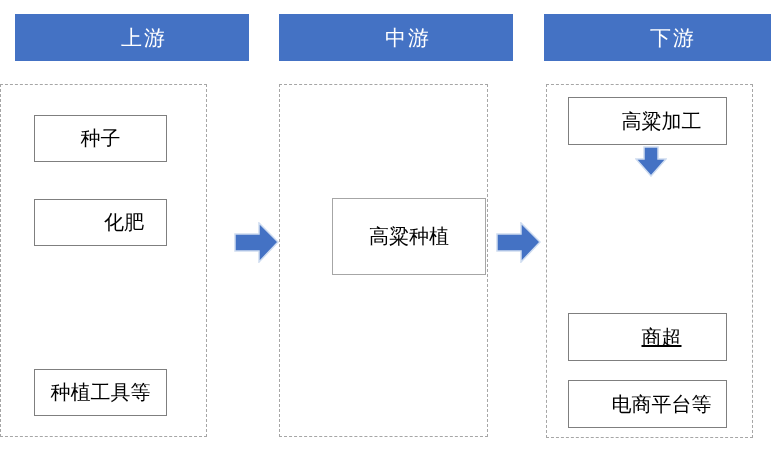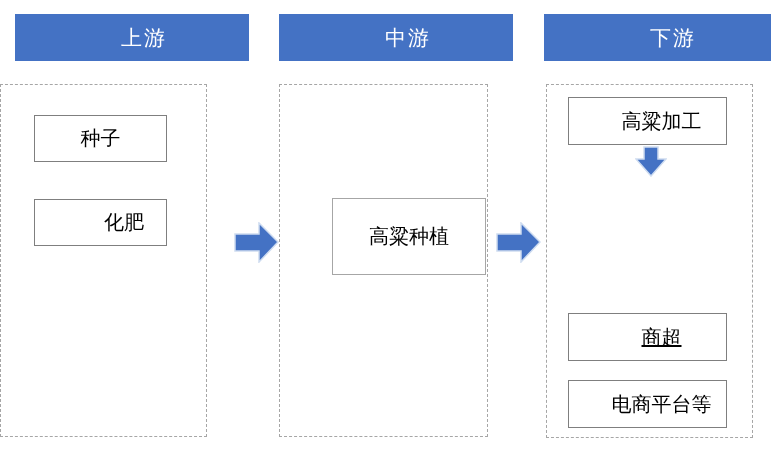--- a/index.html
+++ b/index.html
@@ -86,20 +86,21 @@
 
 <div class="stage">
 
   <div class="col-header" id="header-upstream">上游</div>
   <div class="col-header" id="header-midstream">中游</div>
   <div class="col-header" id="header-downstream">下游</div>
 
   <div class="panel" id="panel-upstream">
     <div class="node up-node" id="up-node-0">种子</div>
     <div class="node up-node" id="up-node-1">化肥</div>
+    <div class="node up-node" id="up-node-3">种植工具等</div>
   </div>
 
   <div class="panel" id="panel-midstream">
     <div class="node mid" id="mid-node-0">高粱种植</div>
   </div>
 
   <div class="panel" id="panel-downstream">
     <div class="node down-node" id="down-node-0">高粱加工</div>
 
     <div class="flow-arrow" id="arrow-down-1">

